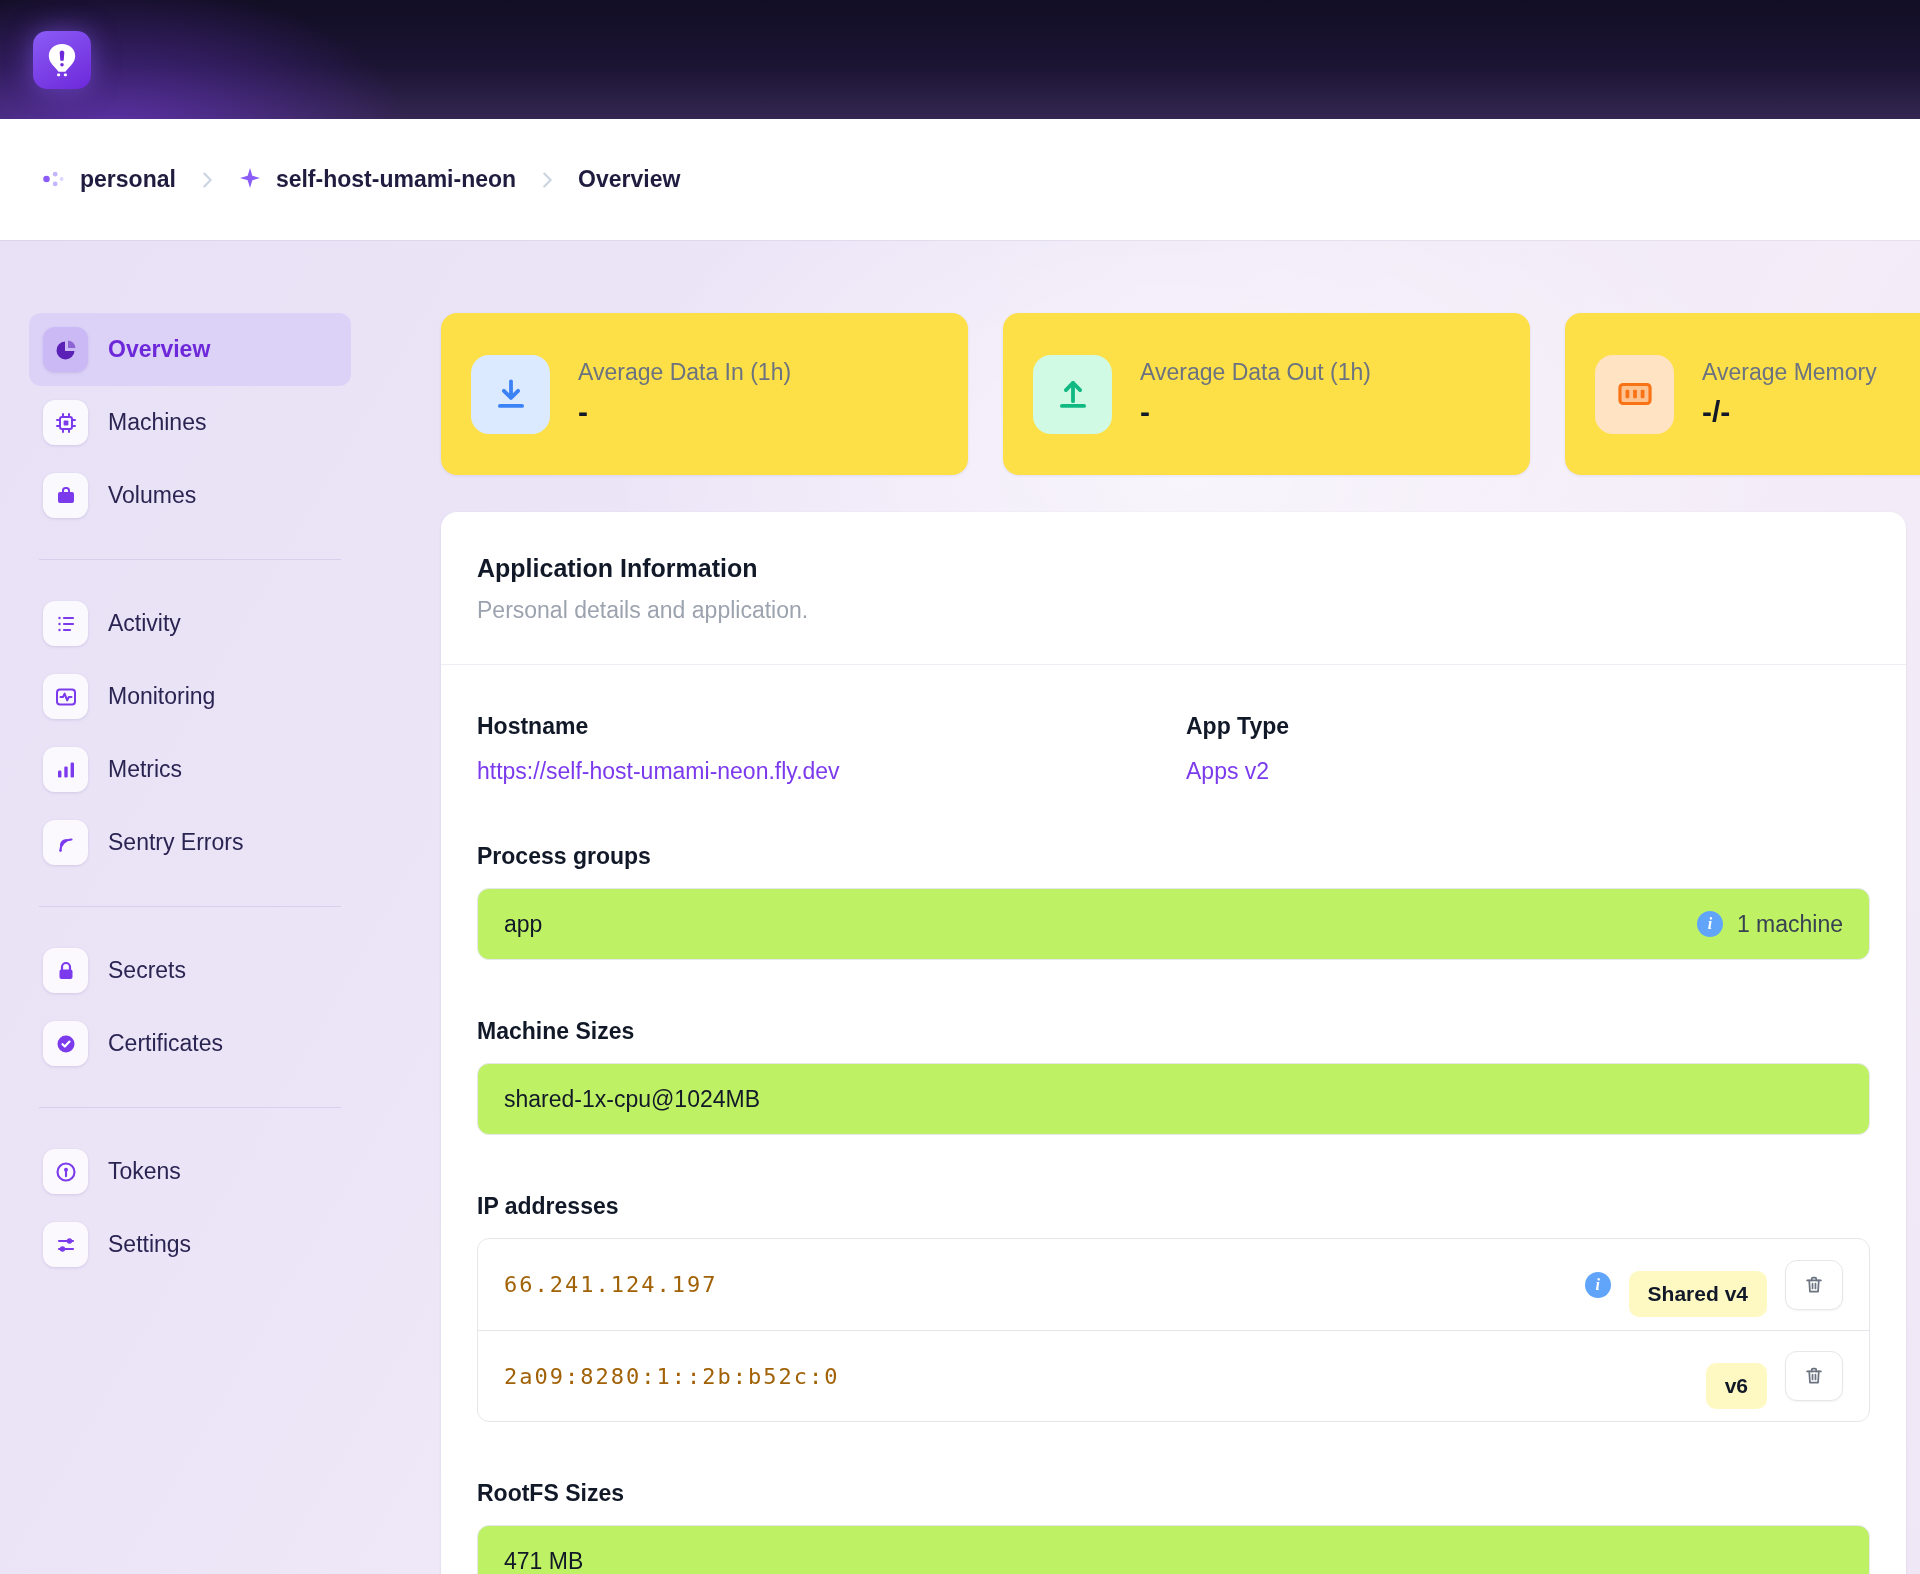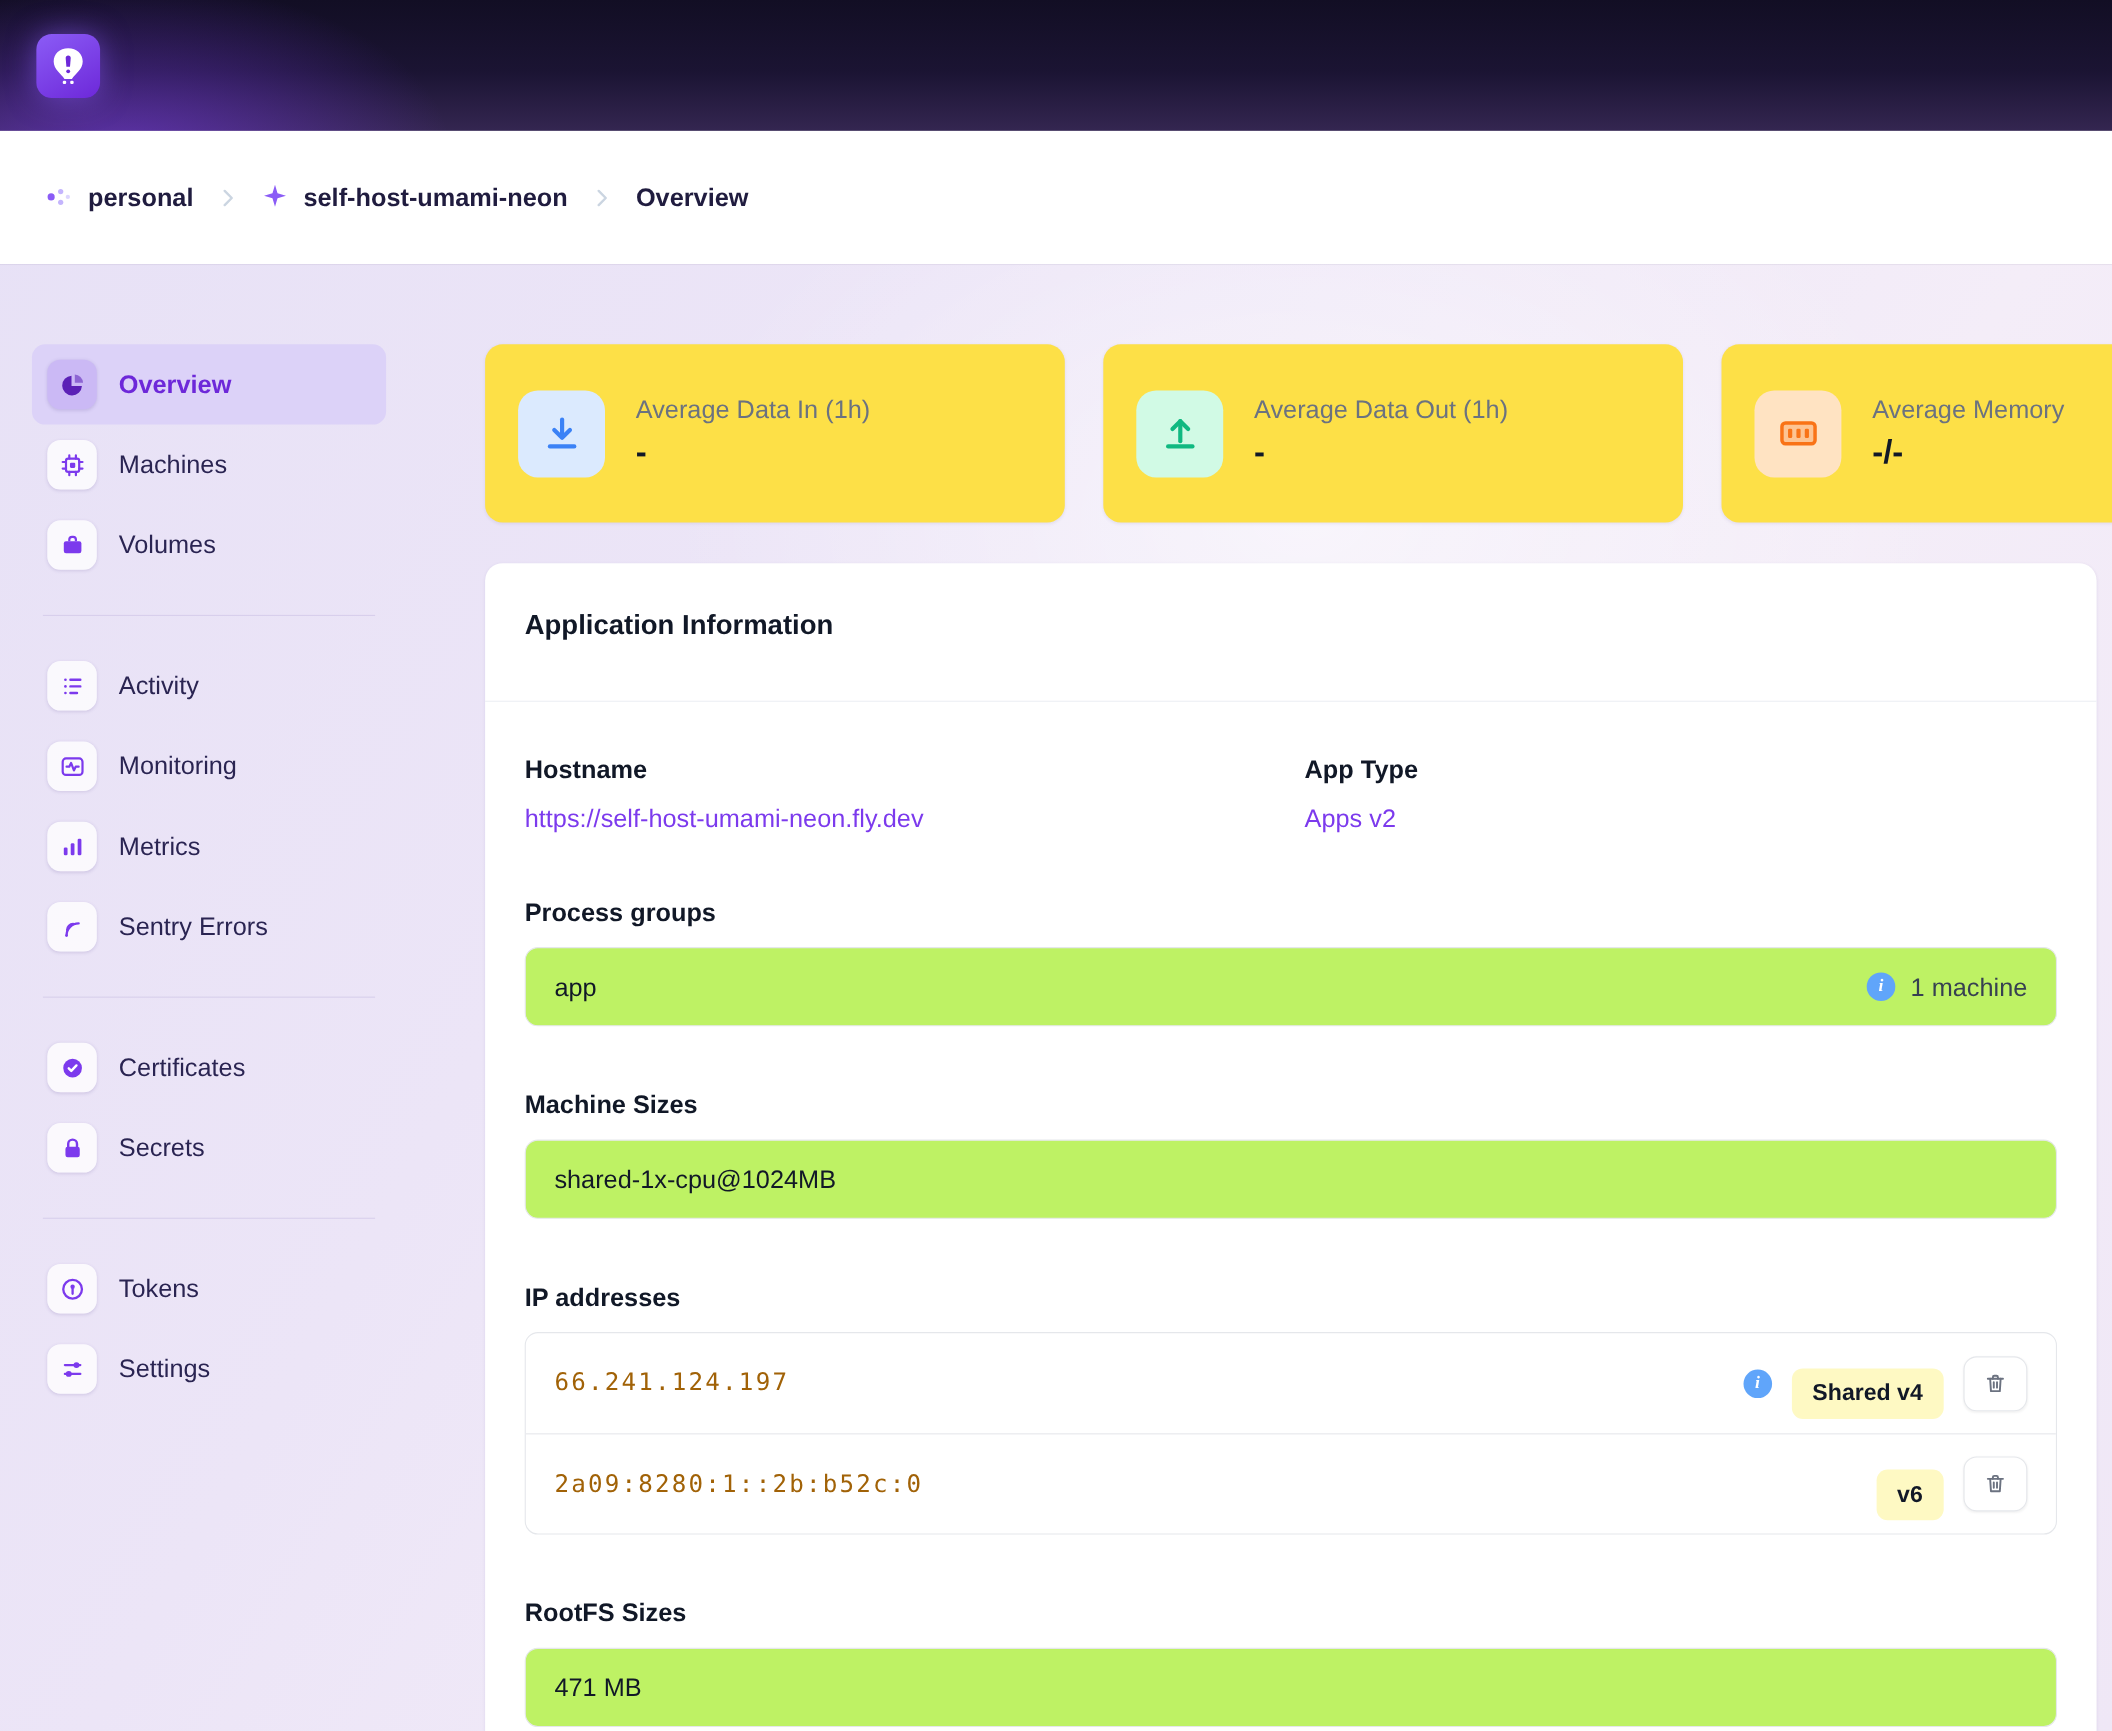--- a/index.html
+++ b/index.html
@@ -243,35 +243,35 @@
         </svg>
       </span>
       <span>Sentry Errors</span>
     </div>
 
     <div class="nav-divider"></div>
 
     <div class="nav-item">
       <span class="icon-tile">
         <svg width="24" height="24" viewBox="0 0 24 24">
+          <path d="M8 11V8a4 4 0 0 1 8 0v3" fill="none" stroke="currentColor" stroke-width="2.2"></path>
+          <rect x="5.5" y="10.5" width="13" height="9.5" rx="2" fill="currentColor"></rect>
+        </svg>
+      </span>
+      <span>Secrets</span>
+    </div>
+
+    <div class="nav-item">
+      <span class="icon-tile">
+        <svg width="24" height="24" viewBox="0 0 24 24">
           <circle cx="12" cy="12" r="8.5" fill="currentColor"></circle>
           <path d="M8.5 12.2l2.3 2.3 4.7-4.9" fill="none" stroke="#ffffff" stroke-width="2.2" stroke-linecap="round" stroke-linejoin="round"></path>
         </svg>
       </span>
       <span>Certificates</span>
-    </div>
-
-    <div class="nav-item">
-      <span class="icon-tile">
-        <svg width="24" height="24" viewBox="0 0 24 24">
-          <path d="M8 11V8a4 4 0 0 1 8 0v3" fill="none" stroke="currentColor" stroke-width="2.2"></path>
-          <rect x="5.5" y="10.5" width="13" height="9.5" rx="2" fill="currentColor"></rect>
-        </svg>
-      </span>
-      <span>Secrets</span>
     </div>
 
     <div class="nav-divider"></div>
 
     <div class="nav-item">
       <span class="icon-tile">
         <svg width="24" height="24" viewBox="0 0 24 24" fill="none" stroke="currentColor" stroke-width="2.1">
           <circle cx="12" cy="12" r="8.5"></circle>
           <circle cx="12" cy="9.8" r="2" fill="currentColor" stroke="none"></circle>
           <path d="M12 11.8v4.4" stroke-linecap="round"></path>
@@ -341,20 +341,21 @@
           <div class="stat-value">-/-</div>
         </div>
       </div>
 
     </div>
 
     <section class="app-card">
 
       <div class="app-card-header">
         <h2 class="app-title">Application Information</h2>
+        <div class="app-subtitle">Personal details and application.</div>
       </div>
 
       <div class="app-card-body">
 
         <div class="info-grid">
           <div>
             <div class="field-label">Hostname</div>
             <a class="link">https://self-host-umami-neon.fly.dev</a>
           </div>
           <div>

